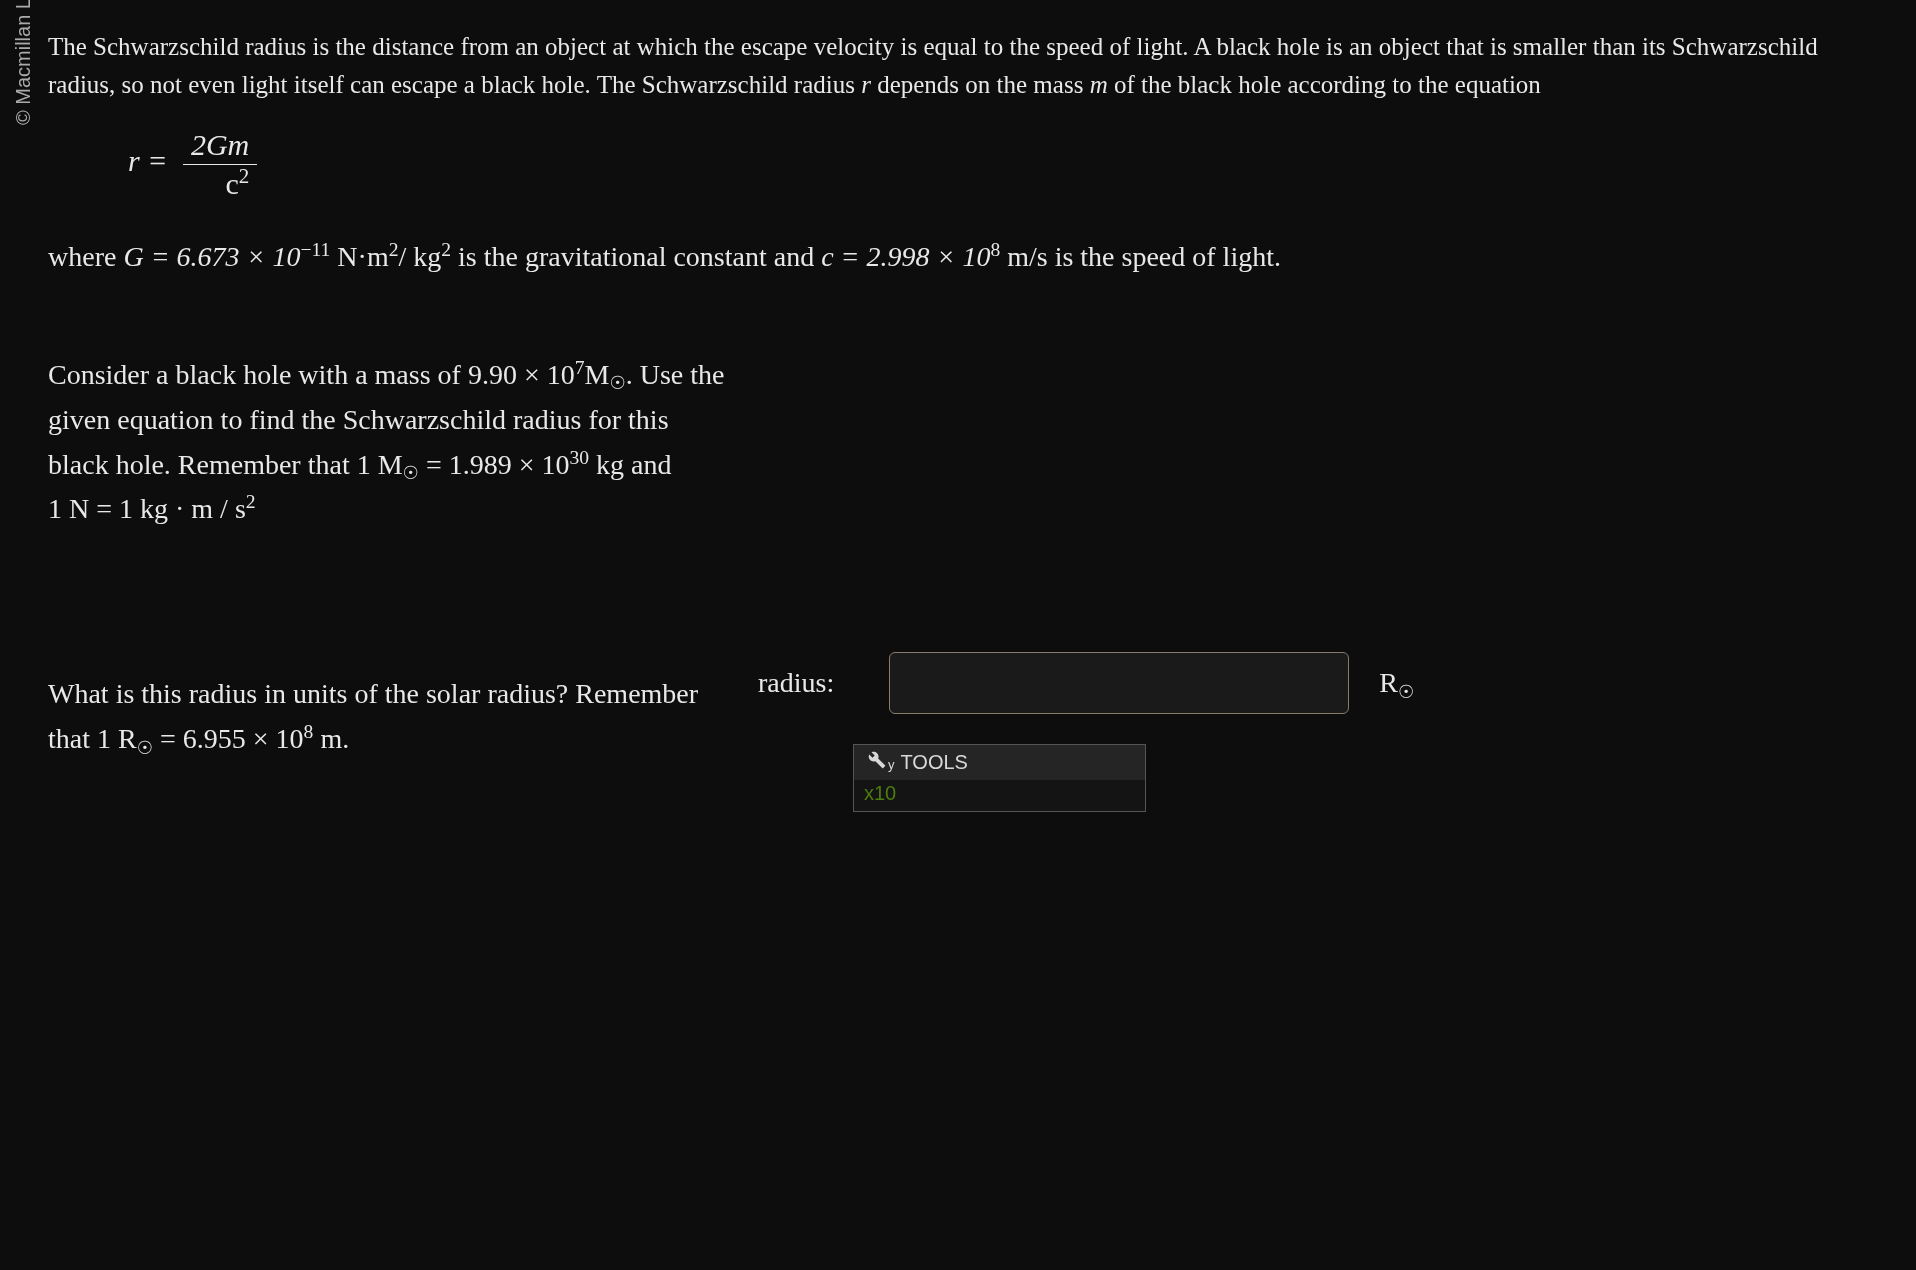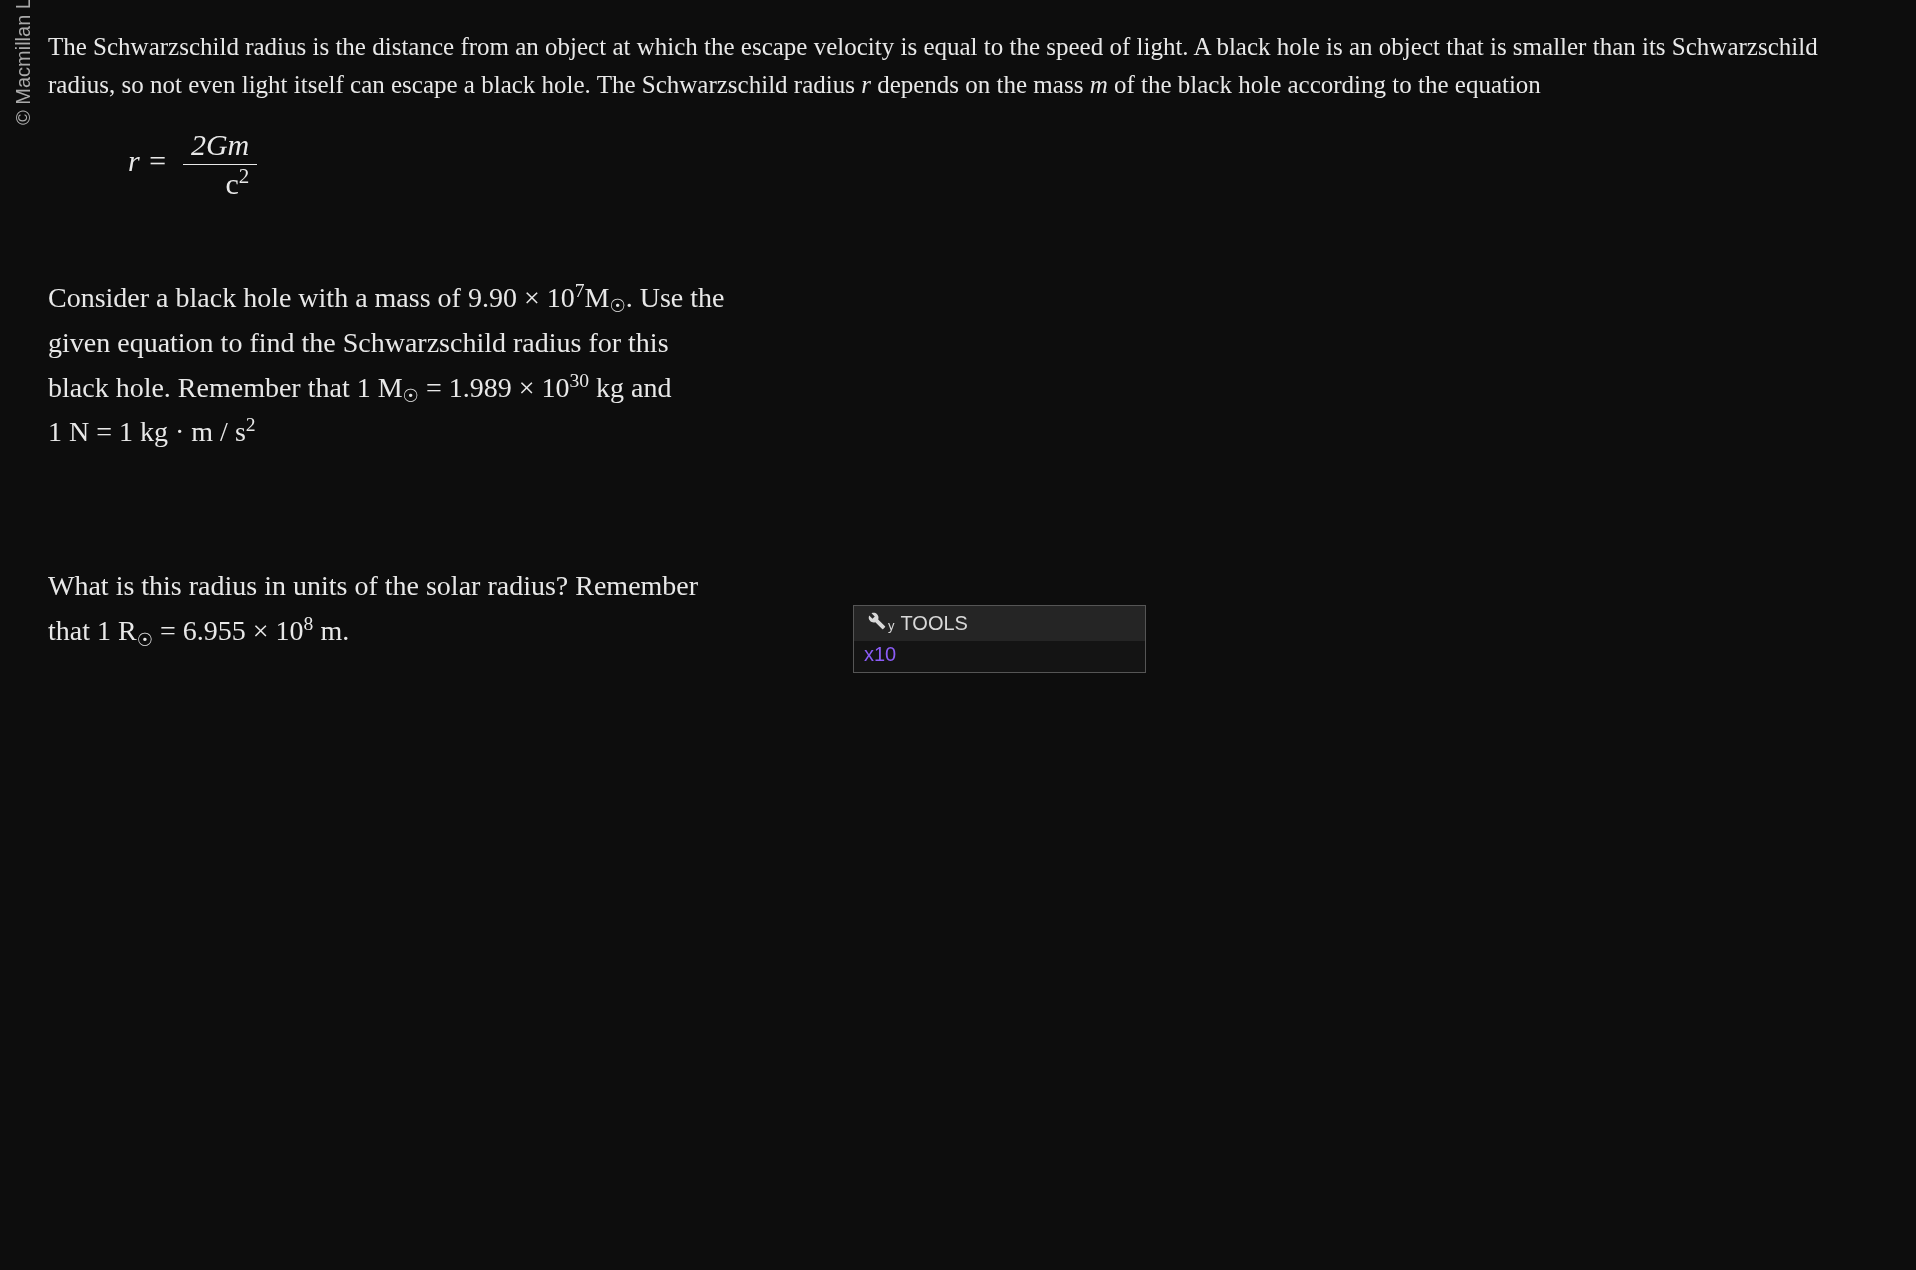--- a/index.html
+++ b/index.html
@@ -157,21 +157,21 @@
     position: relative;
     top: 6px;
     font-size: 13px;
     margin-left: -2px;
     margin-right: 2px;
   }
   .tools-body {
     padding: 2px 10px 6px 10px;
     font-family: Arial, sans-serif;
     font-size: 20px;
-    color: #8b5cf6;
+    color: #4d7c0f;
   }
   .sun-sub {
     font-size: 0.65em;
     position: relative;
     bottom: -0.3em;
   }
   .question-row-2 {
     display: flex;
     margin-top: 90px;
     align-items: center;
@@ -189,34 +189,42 @@
   </div>
 
   <div class="equation-block">
     <span class="italic">r =</span>
     <span class="frac">
       <span class="num">2Gm</span>
       <span class="den"><span>c</span><sup>2</sup></span>
     </span>
   </div>
 
+  <div class="mid-paragraph">
+    <span>where </span><span class="italic">G = 6.673 × 10</span><sup>−11</sup><span> N·m</span><sup>2</sup><span>/ kg</span><sup>2</sup><span> is the gravitational constant and </span><span class="italic">c = 2.998 × 10</span><sup>8</sup><span> m/s is the speed of light.</span>
+  </div>
 
   <div class="question-row">
     <div class="question-text">
       <span>Consider a black hole with a mass of 9.90 × 10</span><sup>7</sup><span>M</span><span class="sun-sub">☉</span><span>. Use the given equation to find the Schwarzschild radius for this black hole. Remember that 1 M</span><span class="sun-sub">☉</span><span> = 1.989 × 10</span><sup>30</sup><span> kg and</span>
       <br>
       <span>1 N = 1 kg · m / s</span><sup>2</sup>
     </div>
   </div>
 
   <div class="question-row-2">
     <div class="question-text">
       <span>What is this radius in units of the solar radius? Remember that 1 R</span><span class="sun-sub">☉</span><span> = 6.955 × 10</span><sup>8</sup><span> m.</span>
     </div>
     <div class="answer-area-2">
+      <div class="answer-line">
+        <span class="answer-label" style="margin-right:55px;">radius:</span>
+        <input class="answer-input-wide" type="text" style="">
+        <span class="answer-unit"><span>R</span><span class="sun-sub">☉</span></span>
+      </div>
       <div class="tools-panel">
         <div class="tools-header">
           <span class="wrench-icon">
             <svg viewBox="0 0 24 24" width="18" height="18" fill="#d8d8d8">
                 <path d="M22.7 19l-9.1-9.1c.9-2.3.4-5-1.5-6.9-2-2-5-2.4-7.4-1.3L9 6 6 9 1.6 4.7C.4 7.1.9 10.1 2.9 12.1c1.9 1.9 4.6 2.4 6.9 1.5l9.1 9.1c.4.4 1 .4 1.4 0l2.3-2.3c.5-.4.5-1 .1-1.4z"></path>
               </svg>
           </span>
           <span class="tools-sub">y</span>
           <span>TOOLS</span>
         </div>

